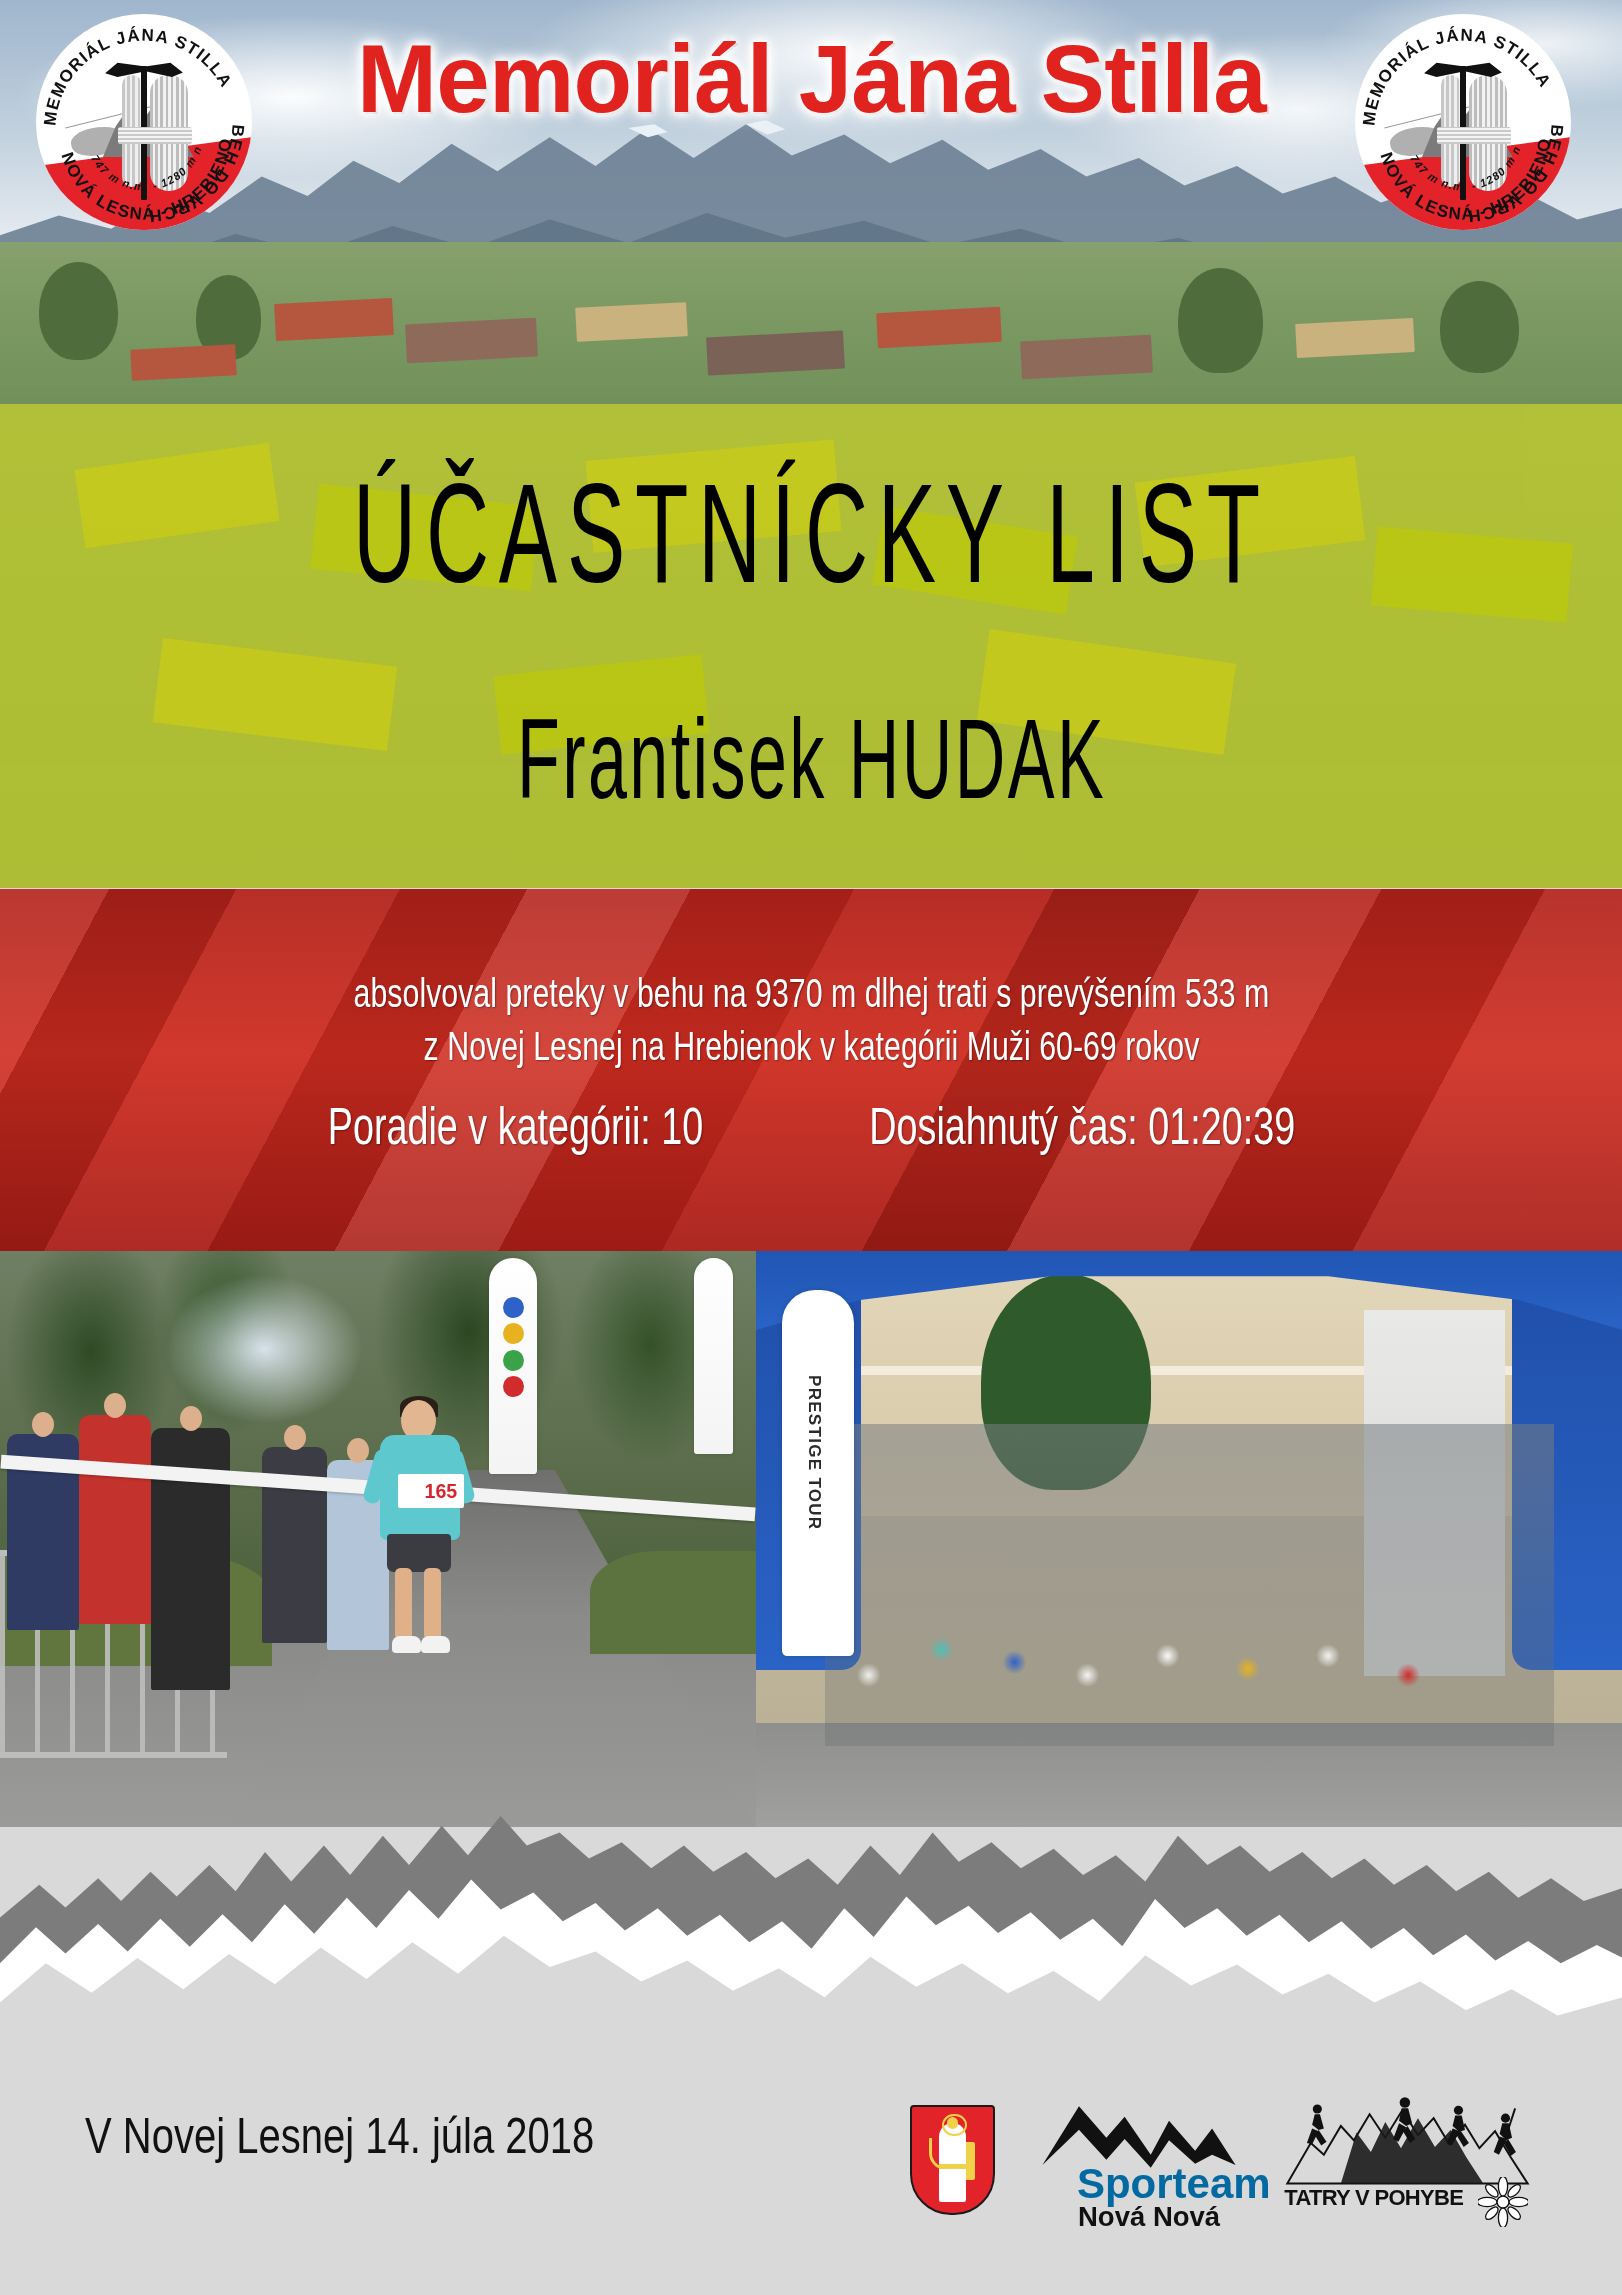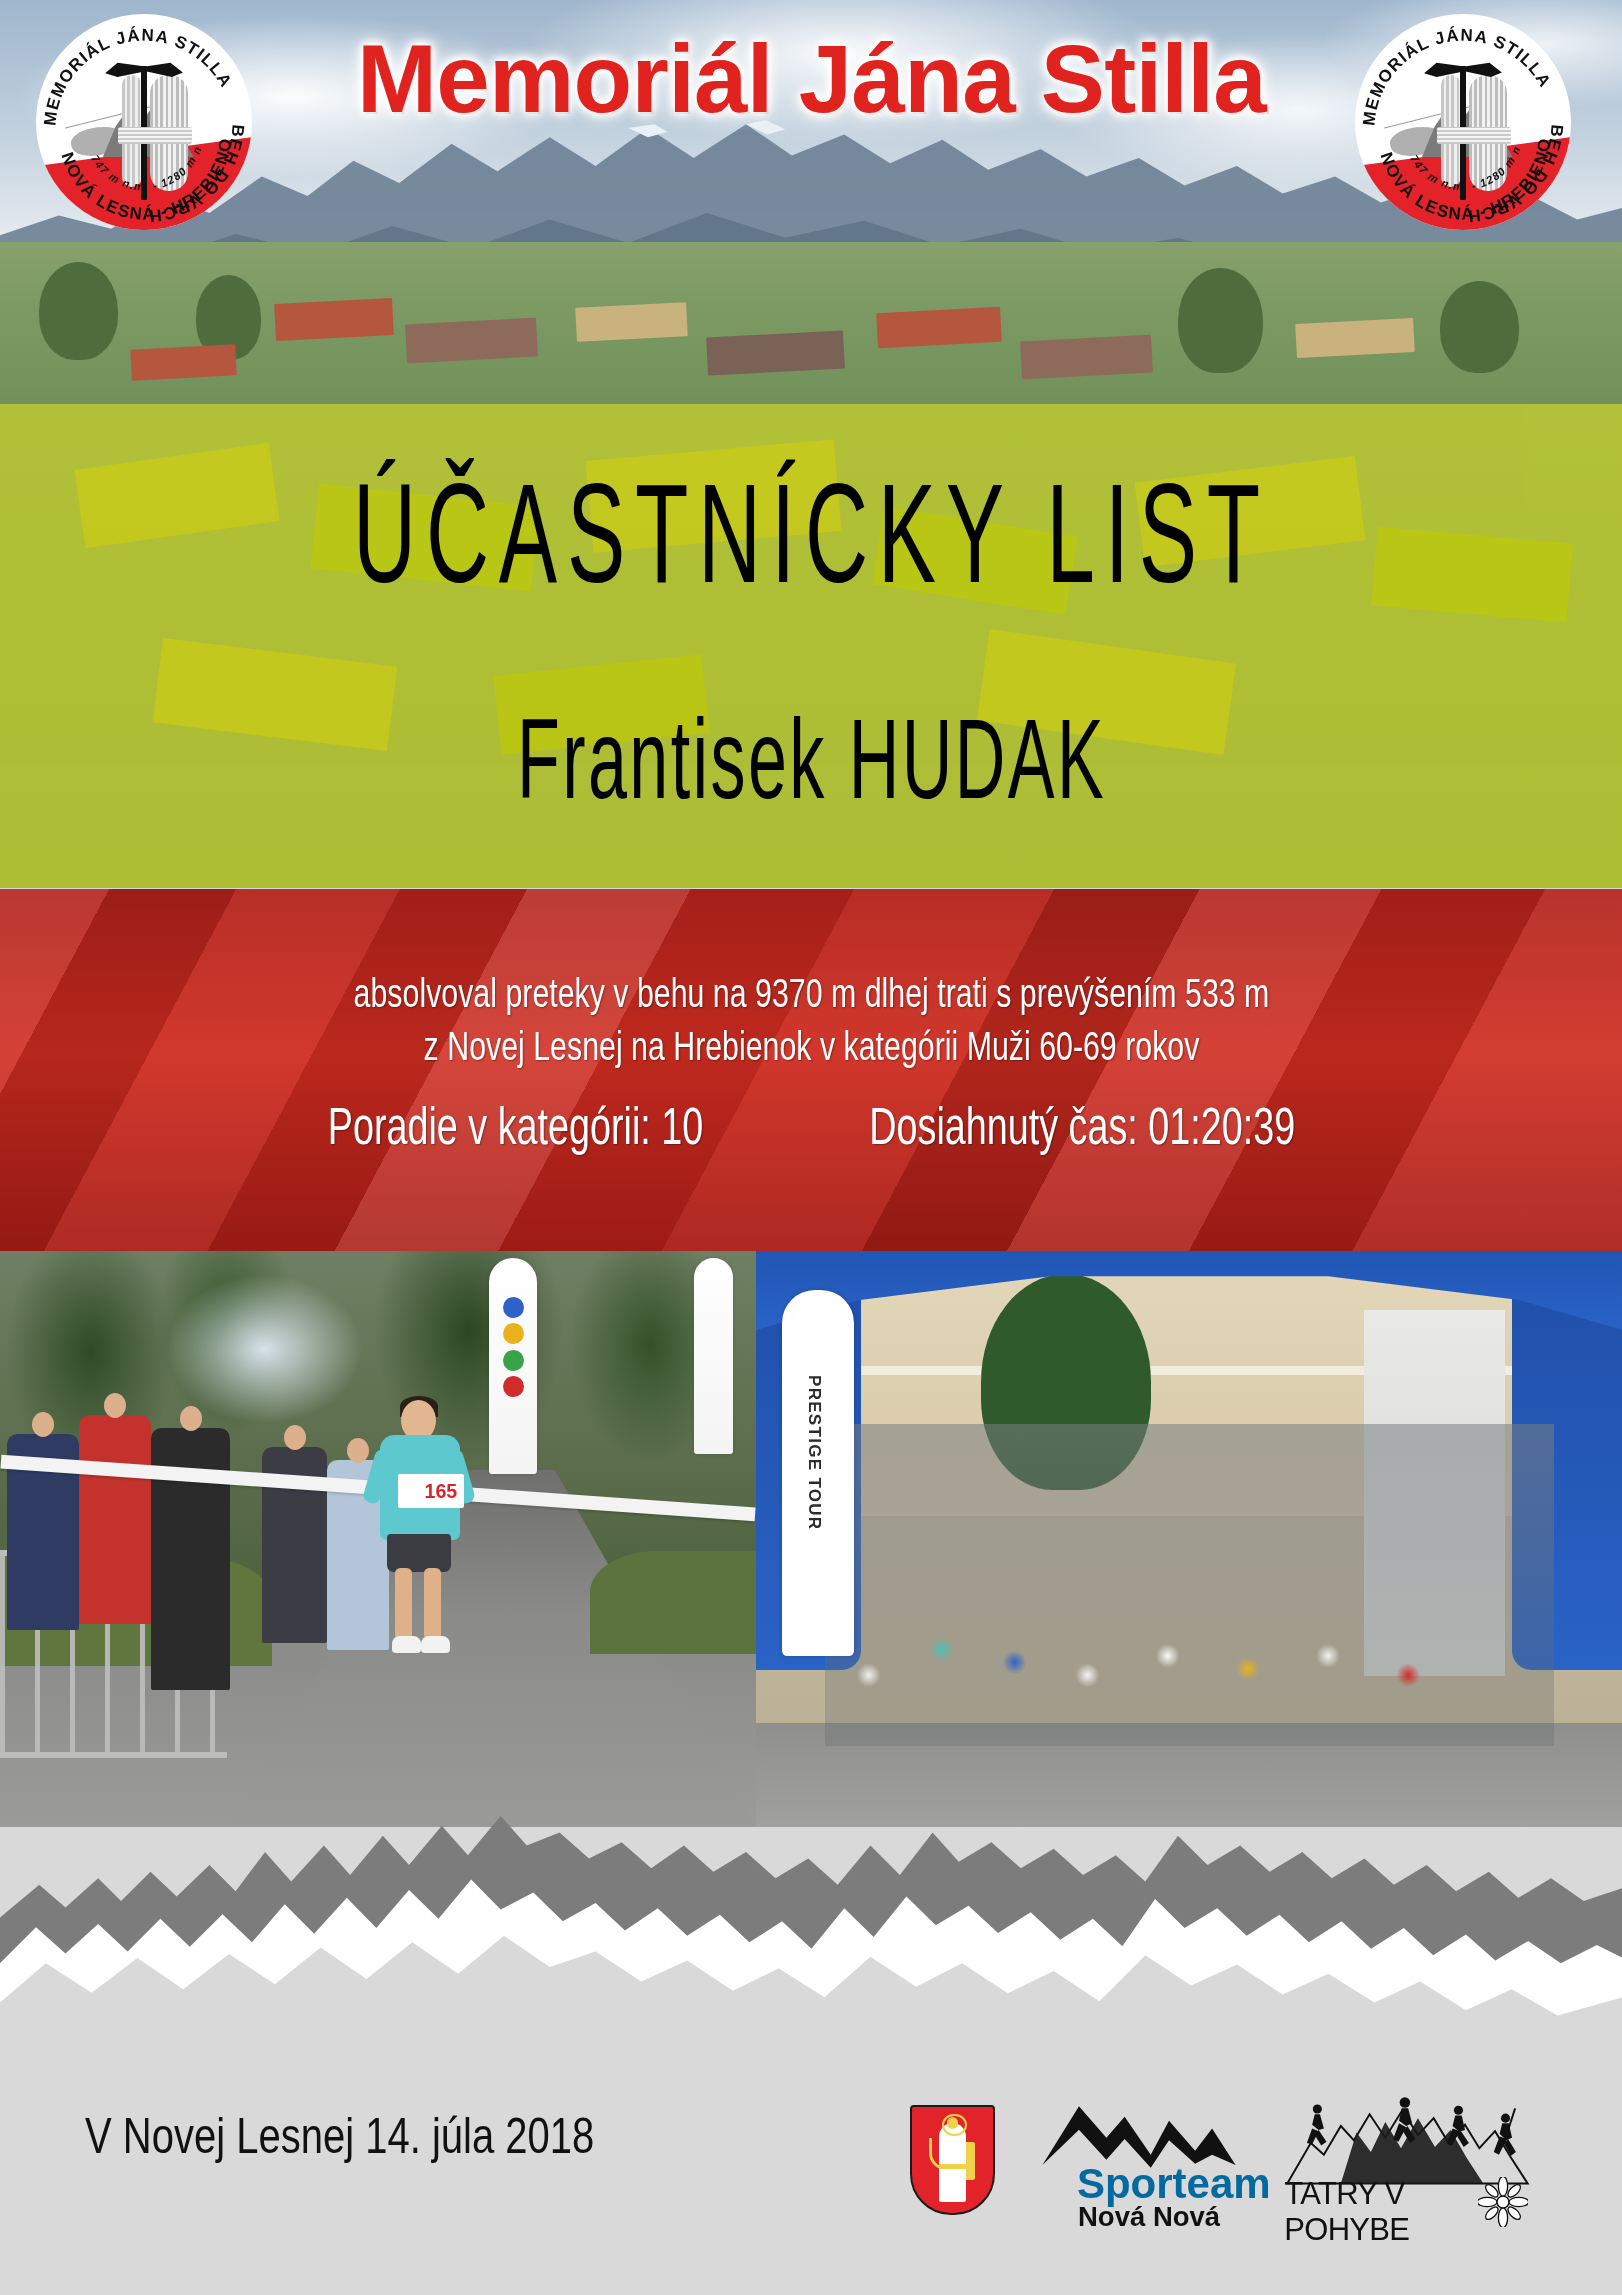--- a/index.html
+++ b/index.html
@@ -270,21 +270,21 @@
   .coa-belt{position:absolute;left:34%;top:54%;width:32%;height:4.6px;background:#f0d24a;}
 
   .sporteam{position:relative;width:196px;height:137px;}
   .st-mtn{position:absolute;left:0;top:0;width:196px;height:77px;}
   .st-word{position:absolute;left:3.9px;top:68px;font-size:42px;font-weight:bold;color:#0369a1;
     font-family:"Liberation Sans",sans-serif;margin-left:32px;}
   .st-sub{position:absolute;left:37px;top:109px;font-size:27.5px;font-weight:bold;color:#111;}
 
   .tatry{position:relative;width:249px;height:137px;}
   .tatry-art{position:absolute;left:0;top:0;width:249px;height:98px;}
-  .tatry-word{position:absolute;left:1.3px;top:84px;font-size:31px;font-weight:normal;color:#111;
+  .tatry-word{position:absolute;left:1.3px;top:93px;font-size:22px;font-weight:bold;color:#111;
     font-family:"Liberation Sans",sans-serif;letter-spacing:-0.7px;}
   .edelweiss{position:absolute;right:3.9px;top:85px;width:50px;height:50px;}
 </style>
 </head>
 <body>
 
 <div class="poster">
 
   <div class="hero">
     <div class="hero-sky"></div>

